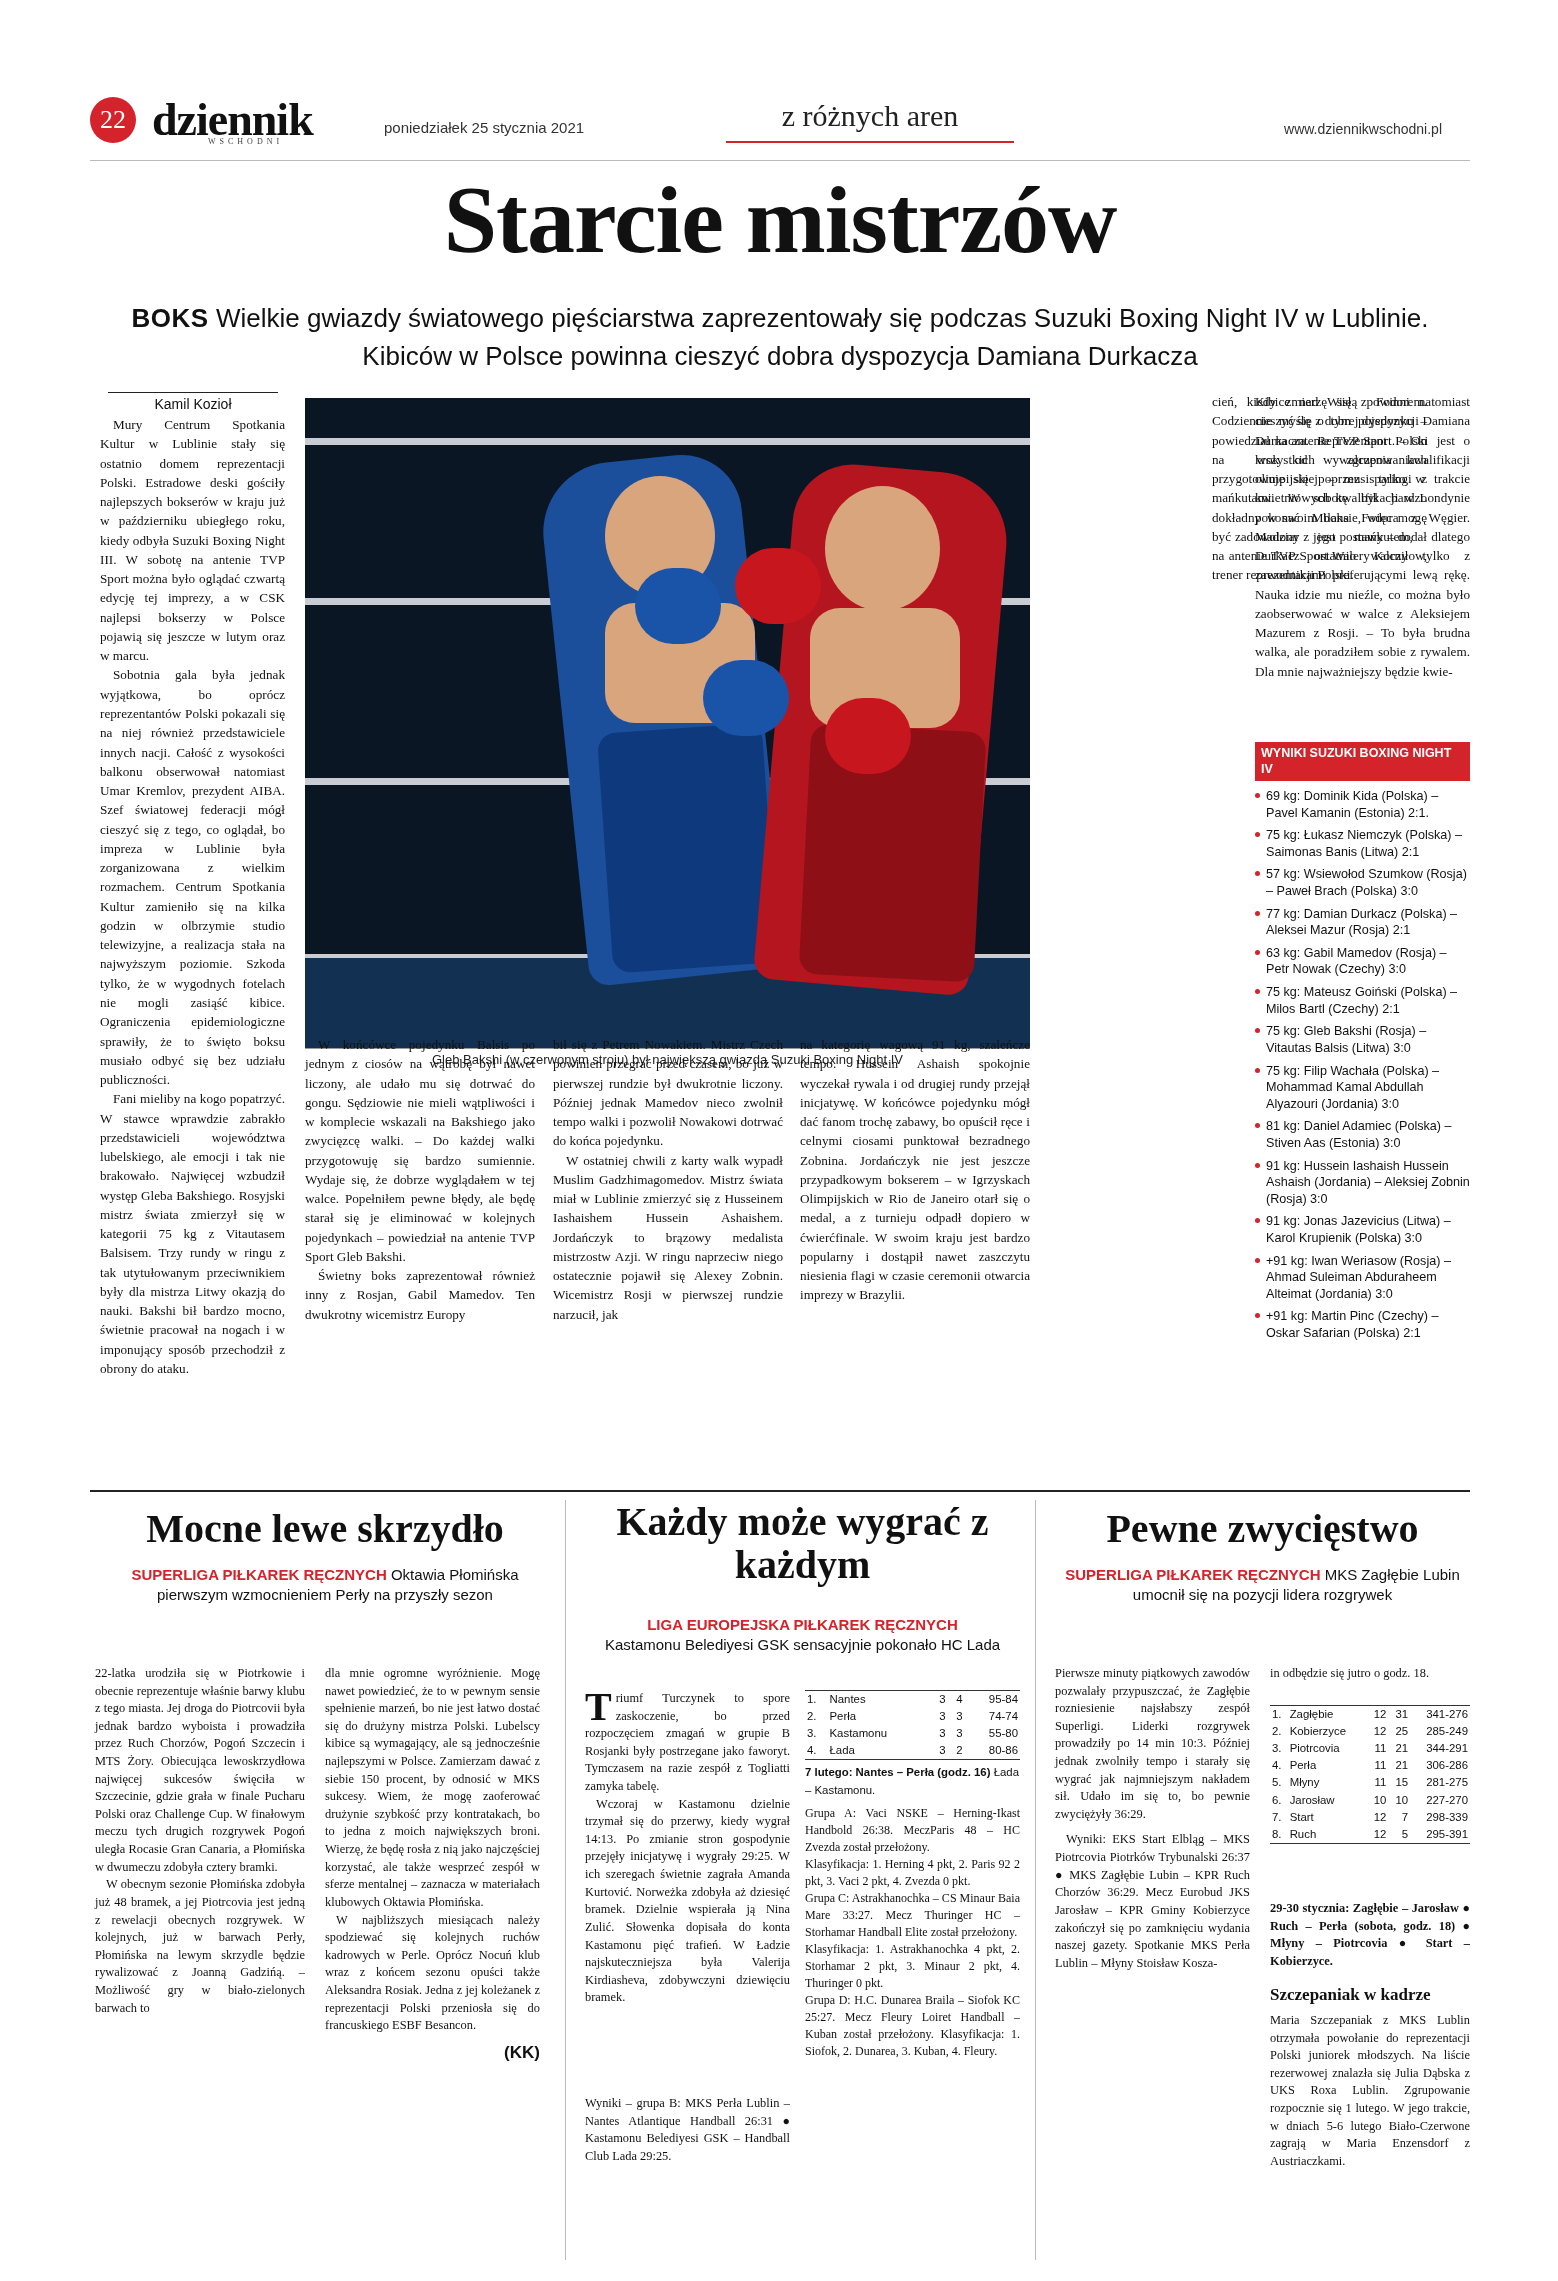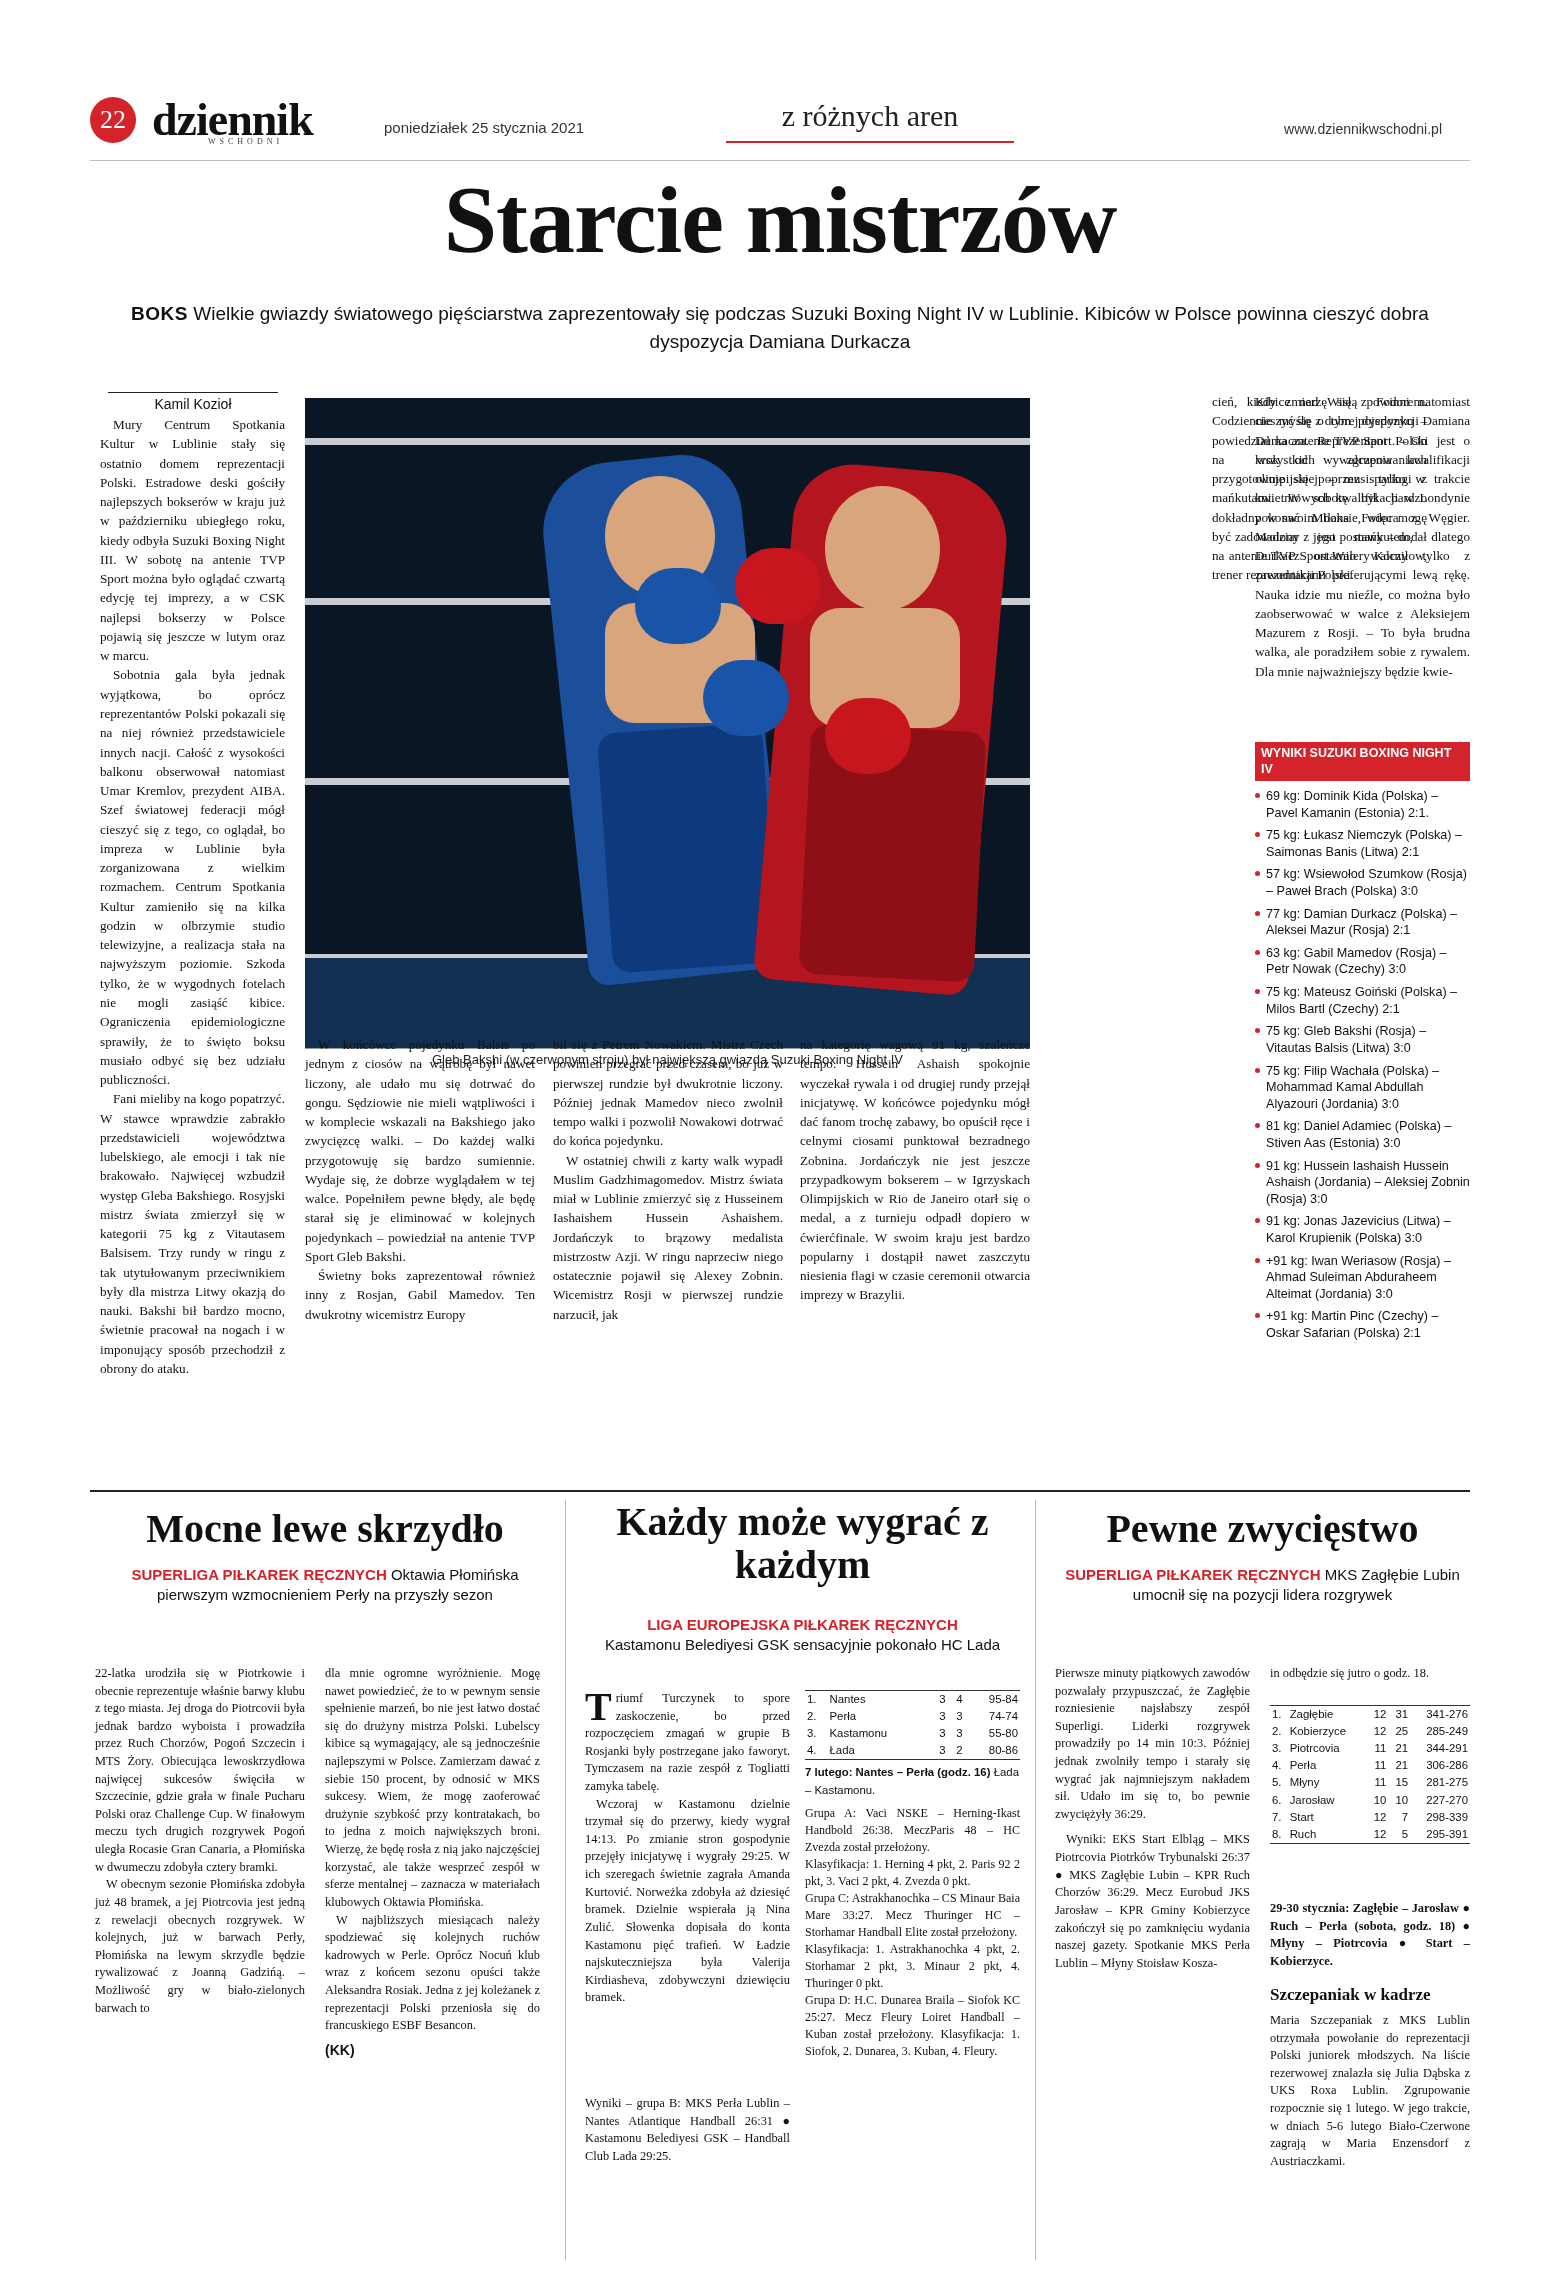--- a/index.html
+++ b/index.html
@@ -15,21 +15,21 @@
   .logo .sub{position:absolute;left:56px;top:44px;font-size:8px;letter-spacing:4px;color:#444;font-weight:normal;}
   .date{position:absolute;left:294px;top:24px;font-size:15px;color:#333;font-family:"Liberation Sans",sans-serif;}
   .section-title{position:absolute;left:620px;top:4px;width:320px;text-align:center;font-size:30px;color:#222;}
   .section-rule{position:absolute;left:636px;top:46px;width:288px;border-bottom:2px solid #d4232a;}
   .site{position:absolute;right:28px;top:26px;font-size:14px;color:#333;font-family:"Liberation Sans",sans-serif;}
   .mast-rule{position:absolute;left:90px;top:160px;width:1380px;border-bottom:1px solid #bbb;}
 
   
   .headline{position:absolute;left:90px;top:172px;width:1380px;text-align:center;font-size:96px;line-height:1.0;
             font-family:"Liberation Serif",serif;font-weight:bold;letter-spacing:-1px;}
-  .deck{position:absolute;left:100px;top:300px;width:1360px;text-align:center;font-size:19px;line-height:1.45;
+  .deck{position:absolute;left:100px;top:300px;width:1360px;text-align:center;font-size:26px;line-height:1.45;
         font-family:"Liberation Sans",sans-serif;color:#111;}
   .deck .kicker{font-weight:bold;color:#111;letter-spacing:.5px;}
 
   
   .byline{position:absolute;left:108px;top:392px;width:170px;font-size:14px;font-family:"Liberation Sans",sans-serif;
           text-align:center;border-top:1px solid #222;padding-top:3px;}
   .col{position:absolute;font-size:13.2px;line-height:1.46;text-align:justify;font-family:"Liberation Serif",serif;}
   .col p{margin:0;text-indent:13px;}
   .col p.first{text-indent:13px;}
 
@@ -79,21 +79,21 @@
   .dropcap:first-letter{float:left;font-size:40px;line-height:34px;padding-right:4px;font-weight:bold;}
 
   .mini-table{position:absolute;font-family:"Liberation Sans",sans-serif;font-size:11.4px;line-height:1.5;}
   .mini-table table{border-collapse:collapse;width:100%;}
   .mini-table td{padding:0 2px;}
   .mini-table .r{text-align:right;}
   .mini-table .top-b{border-top:1px solid #333;}
   .mini-table .bot-b{border-bottom:1px solid #333;}
 
   .bold{font-weight:bold;}
-  .kk{font-weight:bold;font-family:"Liberation Sans",sans-serif;font-size:14px;}
+  .kk{text-align:right;font-weight:bold;font-family:"Liberation Sans",sans-serif;font-size:17px;}
 </style>
 </head>
 <body>
 
 <div class="page">
 
   <div class="masthead">
     <div class="page-num">22</div>
     <div class="logo">
       <span>dziennik</span>

